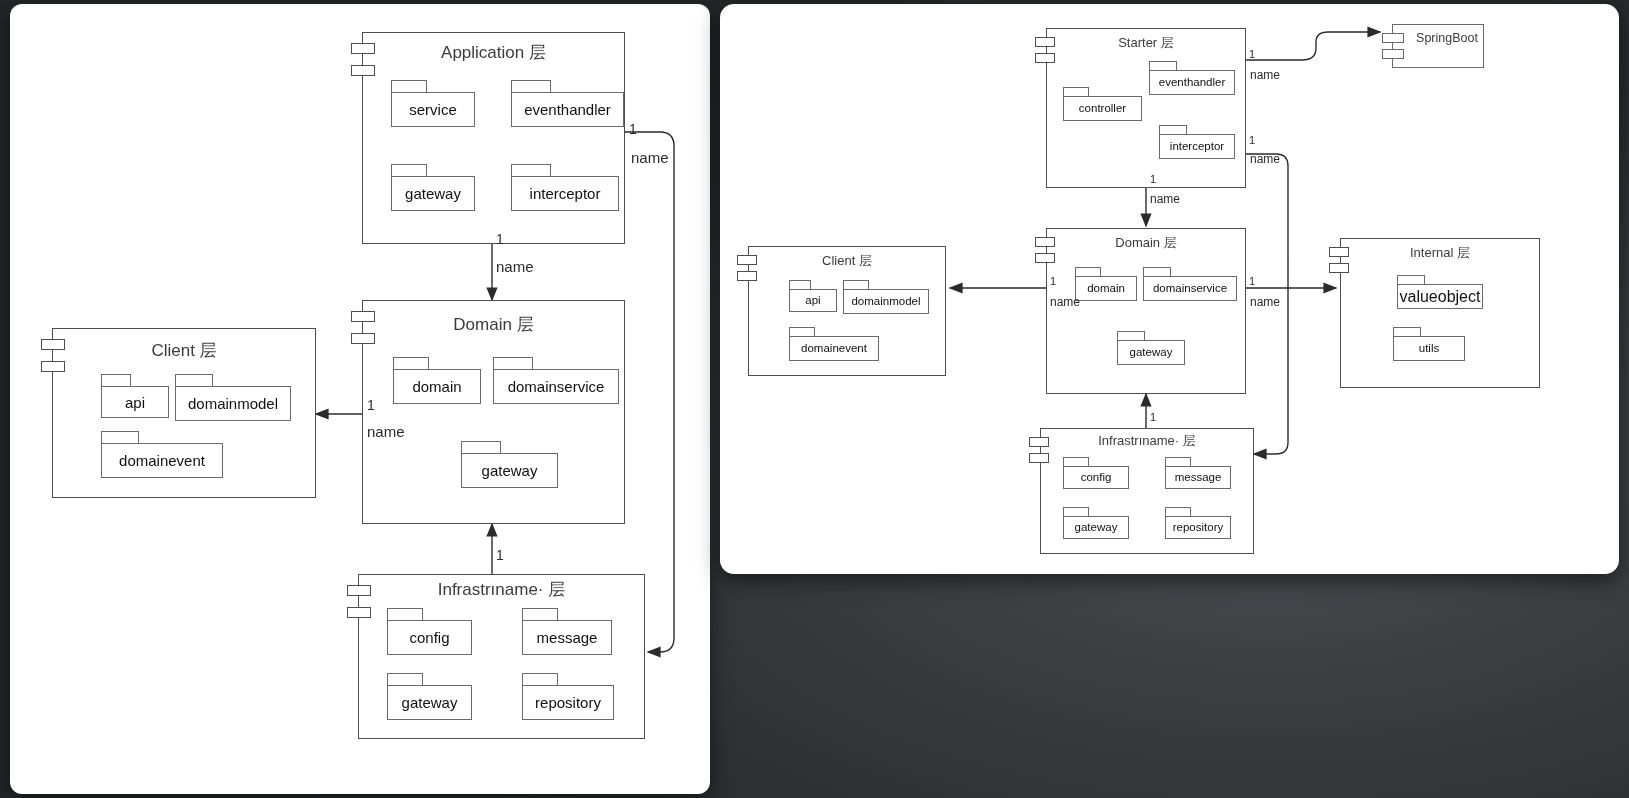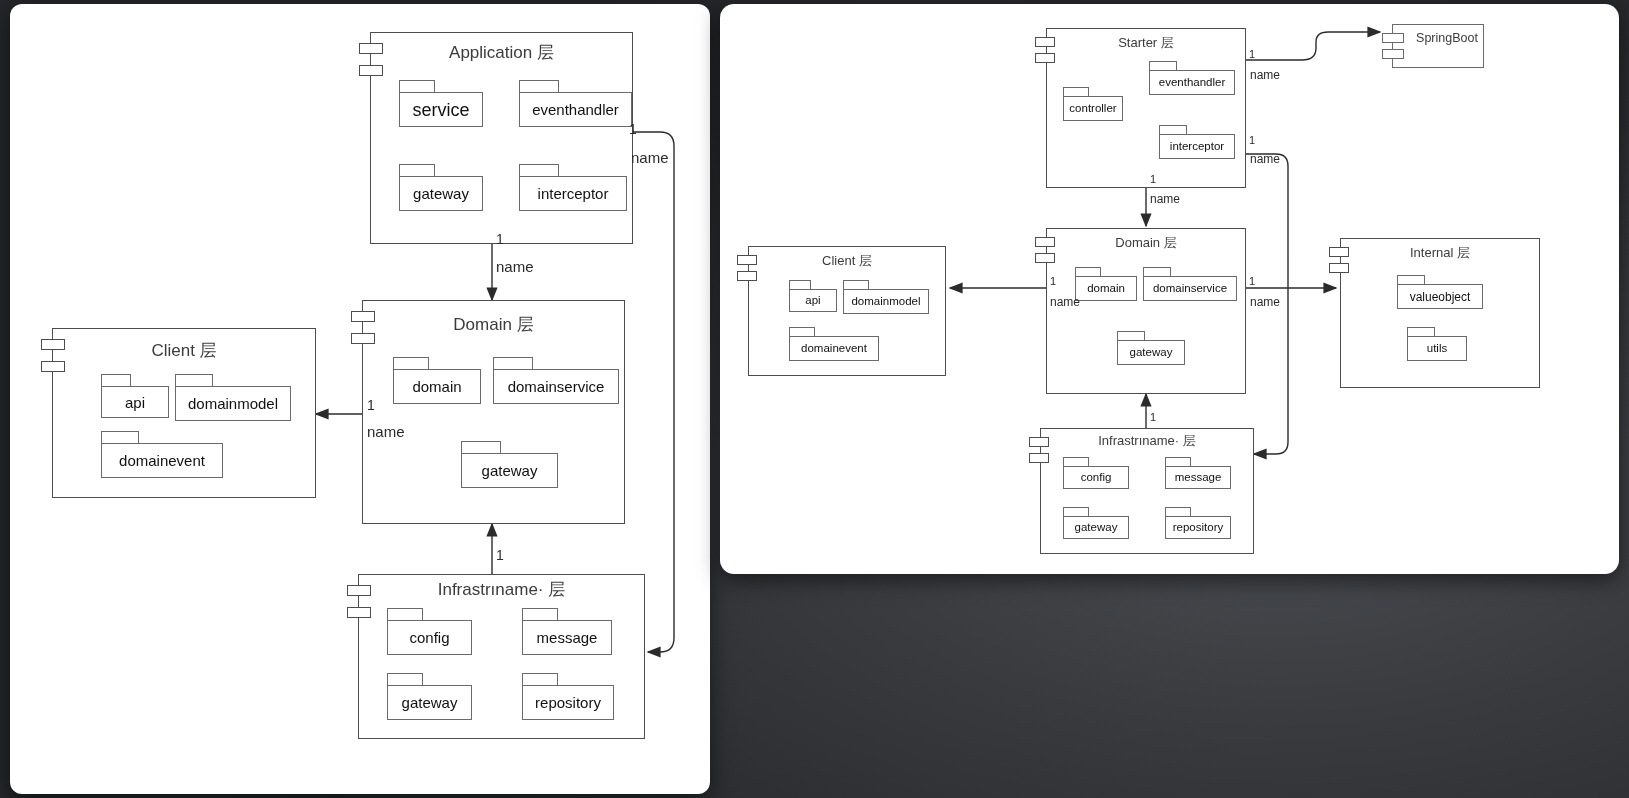--- a/index.html
+++ b/index.html
@@ -127,30 +127,30 @@
 
       <path d="M482,240 L482,296" stroke="#2b2b2b" stroke-width="1.4" fill="none" marker-end="url(#arrL)"></path>
 
       <path d="M352,410 L306,410" stroke="#2b2b2b" stroke-width="1.4" fill="none" marker-end="url(#arrL)"></path>
 
       <path d="M482,570 L482,520" stroke="#2b2b2b" stroke-width="1.4" fill="none" marker-end="url(#arrL)"></path>
 
       <path d="M615,128 L650,128 Q664,128 664,142 L664,634 Q664,648 650,648 L638,648" stroke="#2b2b2b" stroke-width="1.4" fill="none" marker-end="url(#arrL)"></path>
     </svg>
 
-    <div class="pkg" id="pkg-app" style="left:360px;top:28px;width:263px;height:212px;">
+    <div class="pkg" id="pkg-app" style="left:352px;top:28px;width:263px;height:212px;">
       <div class="tabstem"></div>
       <div class="tab t1"></div>
       <div class="tab t2"></div>
       <div class="pkg-title" style="top:8px;font-size:17px;">Application 层</div>
 
       <div class="folder" style="left:28px;top:47px;width:84px;height:47px;">
         <div class="ftab" style="width:36px;"></div>
         <div class="fbody">
-          <span class="flabel" style="font-size:18px;">service</span>
+          <span class="flabel" style="font-size:15px;">service</span>
         </div>
       </div>
 
       <div class="folder" style="left:148px;top:47px;width:113px;height:47px;">
         <div class="ftab" style="width:40px;"></div>
         <div class="fbody">
           <span class="flabel" style="font-size:15px;">eventhandler</span>
         </div>
       </div>
 
@@ -294,21 +294,21 @@
 
       <path d="M426,424 L426,390" stroke="#2b2b2b" stroke-width="1.4" fill="none" marker-end="url(#arrR)"></path>
     </svg>
 
     <div class="pkg" id="pkg-starter" style="left:326px;top:24px;width:200px;height:160px;">
       <div class="tabstem"></div>
       <div class="tab t1" style="width:20px;height:10px;top:8px;"></div>
       <div class="tab t2" style="width:20px;height:10px;top:24px;"></div>
       <div class="pkg-title" style="top:5px;font-size:13px;">Starter 层</div>
 
-      <div class="folder" style="left:16px;top:58px;width:60px;height:34px;">
+      <div class="folder" style="left:16px;top:58px;width:79px;height:34px;">
         <div class="ftab" style="width:26px;height:10px;"></div>
         <div class="fbody" style="top:9px;">
           <span class="flabel" style="font-size:11.5px;">controller</span>
         </div>
       </div>
 
       <div class="folder" style="left:102px;top:32px;width:86px;height:34px;">
         <div class="ftab" style="width:28px;height:10px;"></div>
         <div class="fbody" style="top:9px;">
           <span class="flabel" style="font-size:11.5px;">eventhandler</span>
@@ -400,25 +400,25 @@
 
     <div class="pkg" id="pkg-internal" style="left:620px;top:234px;width:200px;height:150px;">
       <div class="tabstem"></div>
       <div class="tab t1" style="width:20px;height:10px;top:8px;"></div>
       <div class="tab t2" style="width:20px;height:10px;top:24px;"></div>
       <div class="pkg-title" style="top:5px;font-size:13px;">Internal 层</div>
 
       <div class="folder" style="left:56px;top:36px;width:86px;height:34px;">
         <div class="ftab" style="width:28px;height:10px;"></div>
         <div class="fbody" style="top:9px;">
-          <span class="flabel" style="font-size:12px;">valueobject</span>
-        </div>
-      </div>
-
-      <div class="folder" style="left:66px;top:88px;width:60px;height:34px;">
+          <span class="flabel" style="font-size:16px;">valueobject</span>
+        </div>
+      </div>
+
+      <div class="folder" style="left:52px;top:88px;width:72px;height:34px;">
         <div class="ftab" style="width:28px;height:10px;"></div>
         <div class="fbody" style="top:9px;">
           <span class="flabel" style="font-size:11.5px;">utils</span>
         </div>
       </div>
     </div>
 
     <div class="pkg" id="pkg-infra-r" style="left:320px;top:424px;width:214px;height:126px;">
       <div class="tabstem"></div>
       <div class="tab t1" style="width:20px;height:10px;top:8px;"></div>

